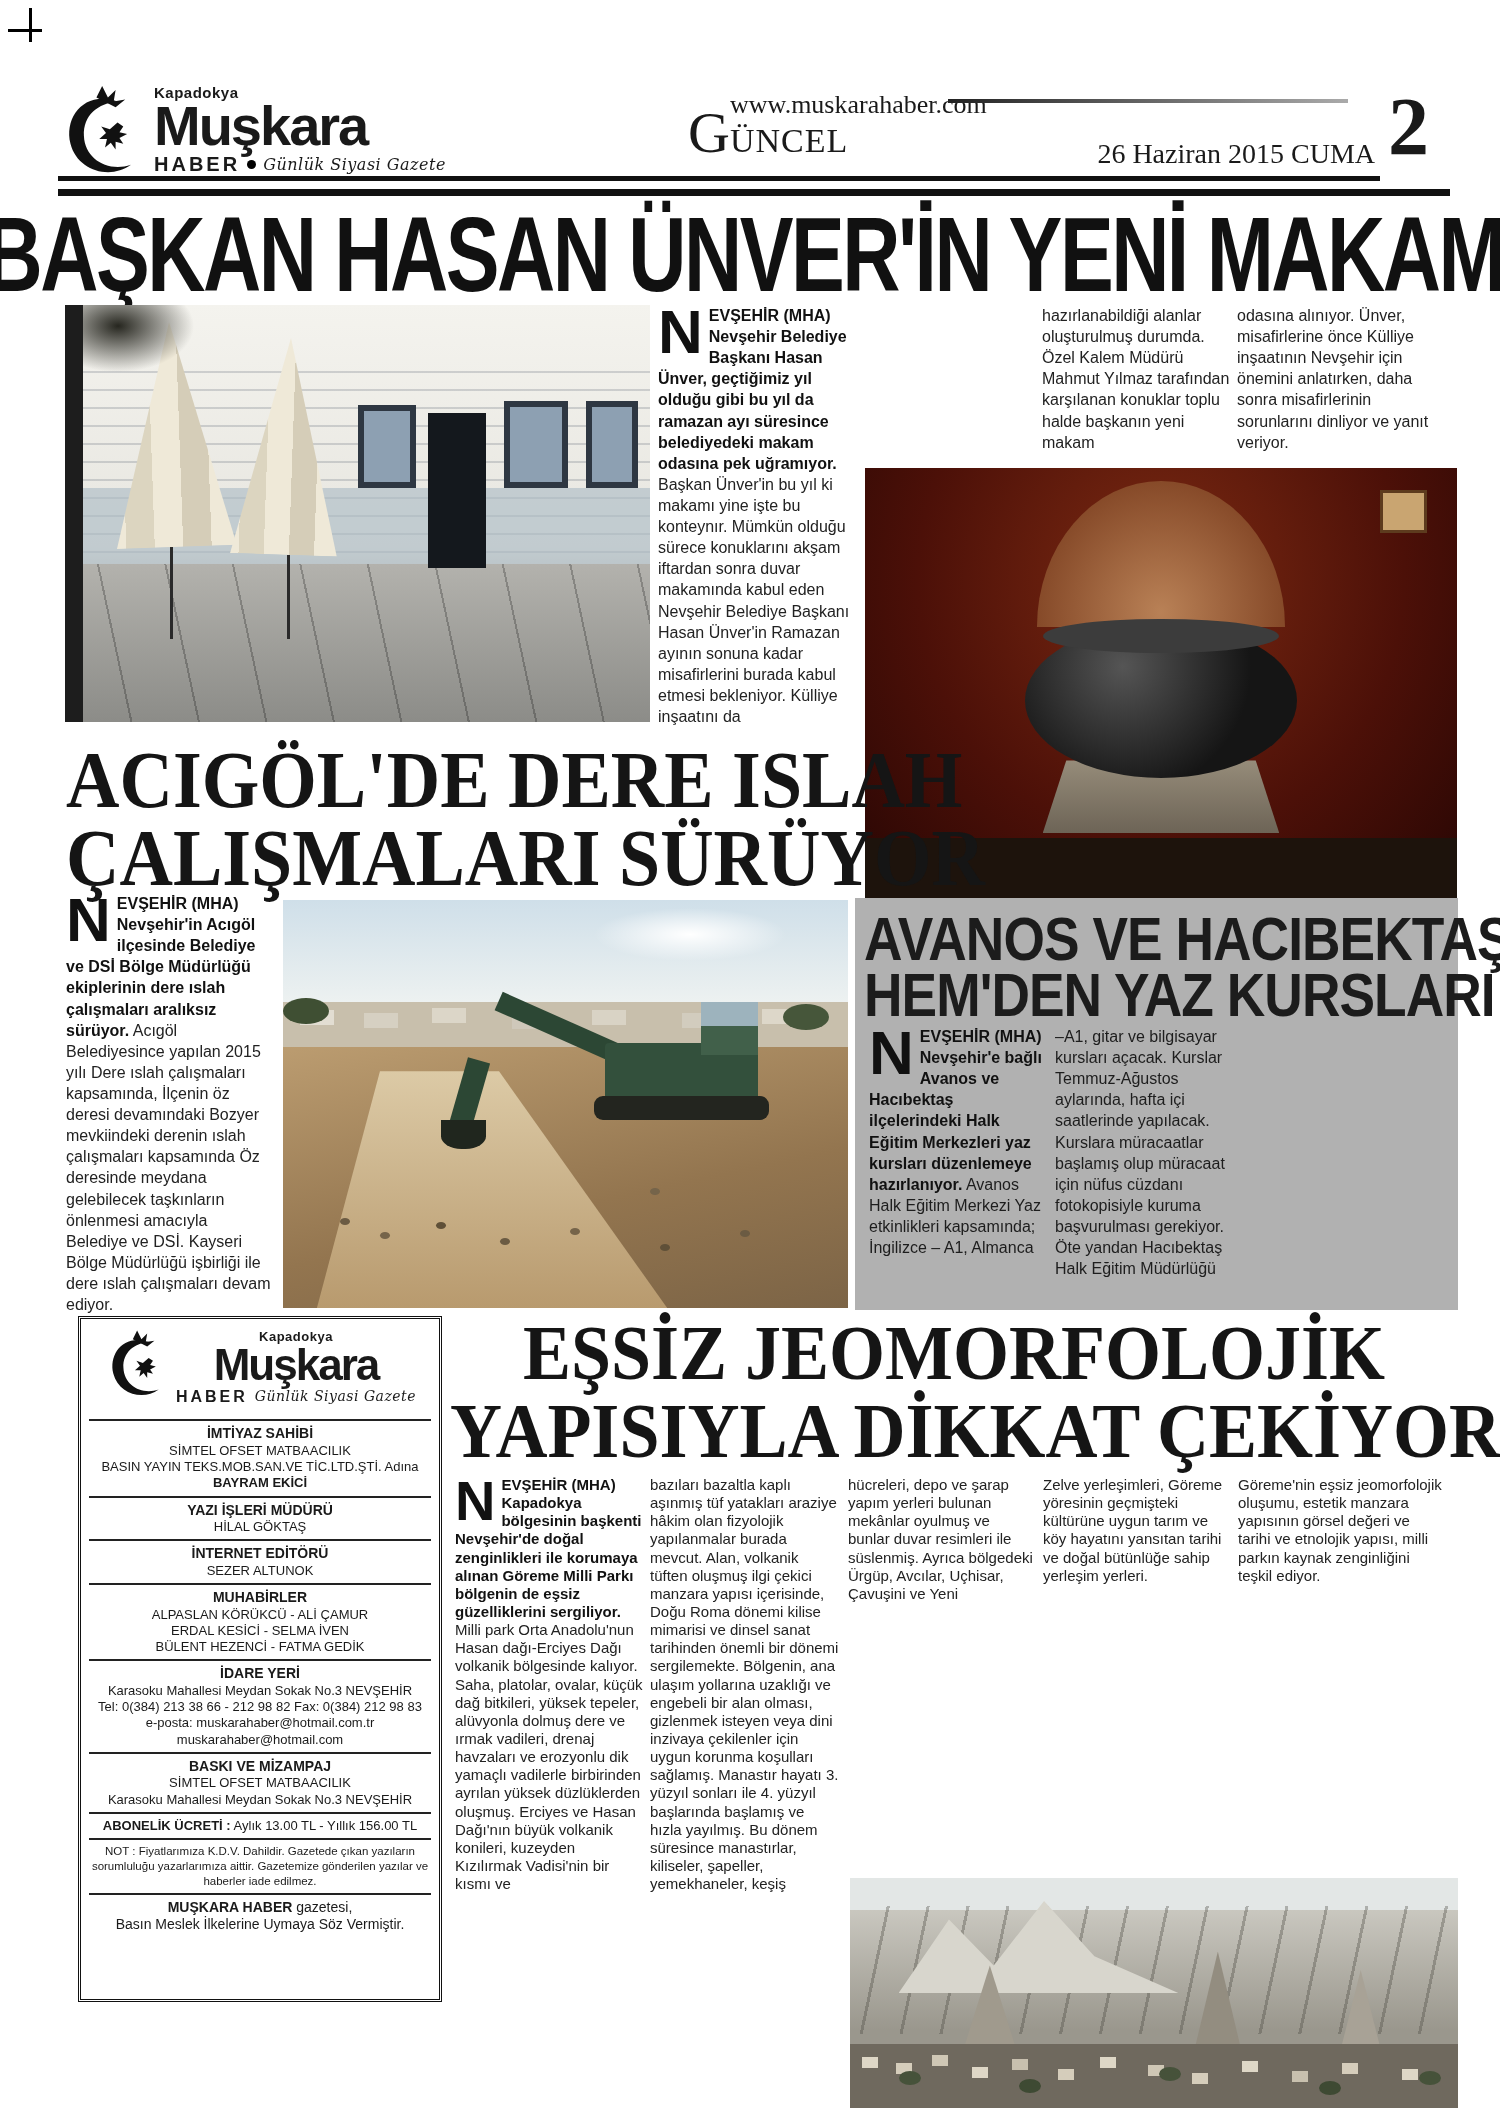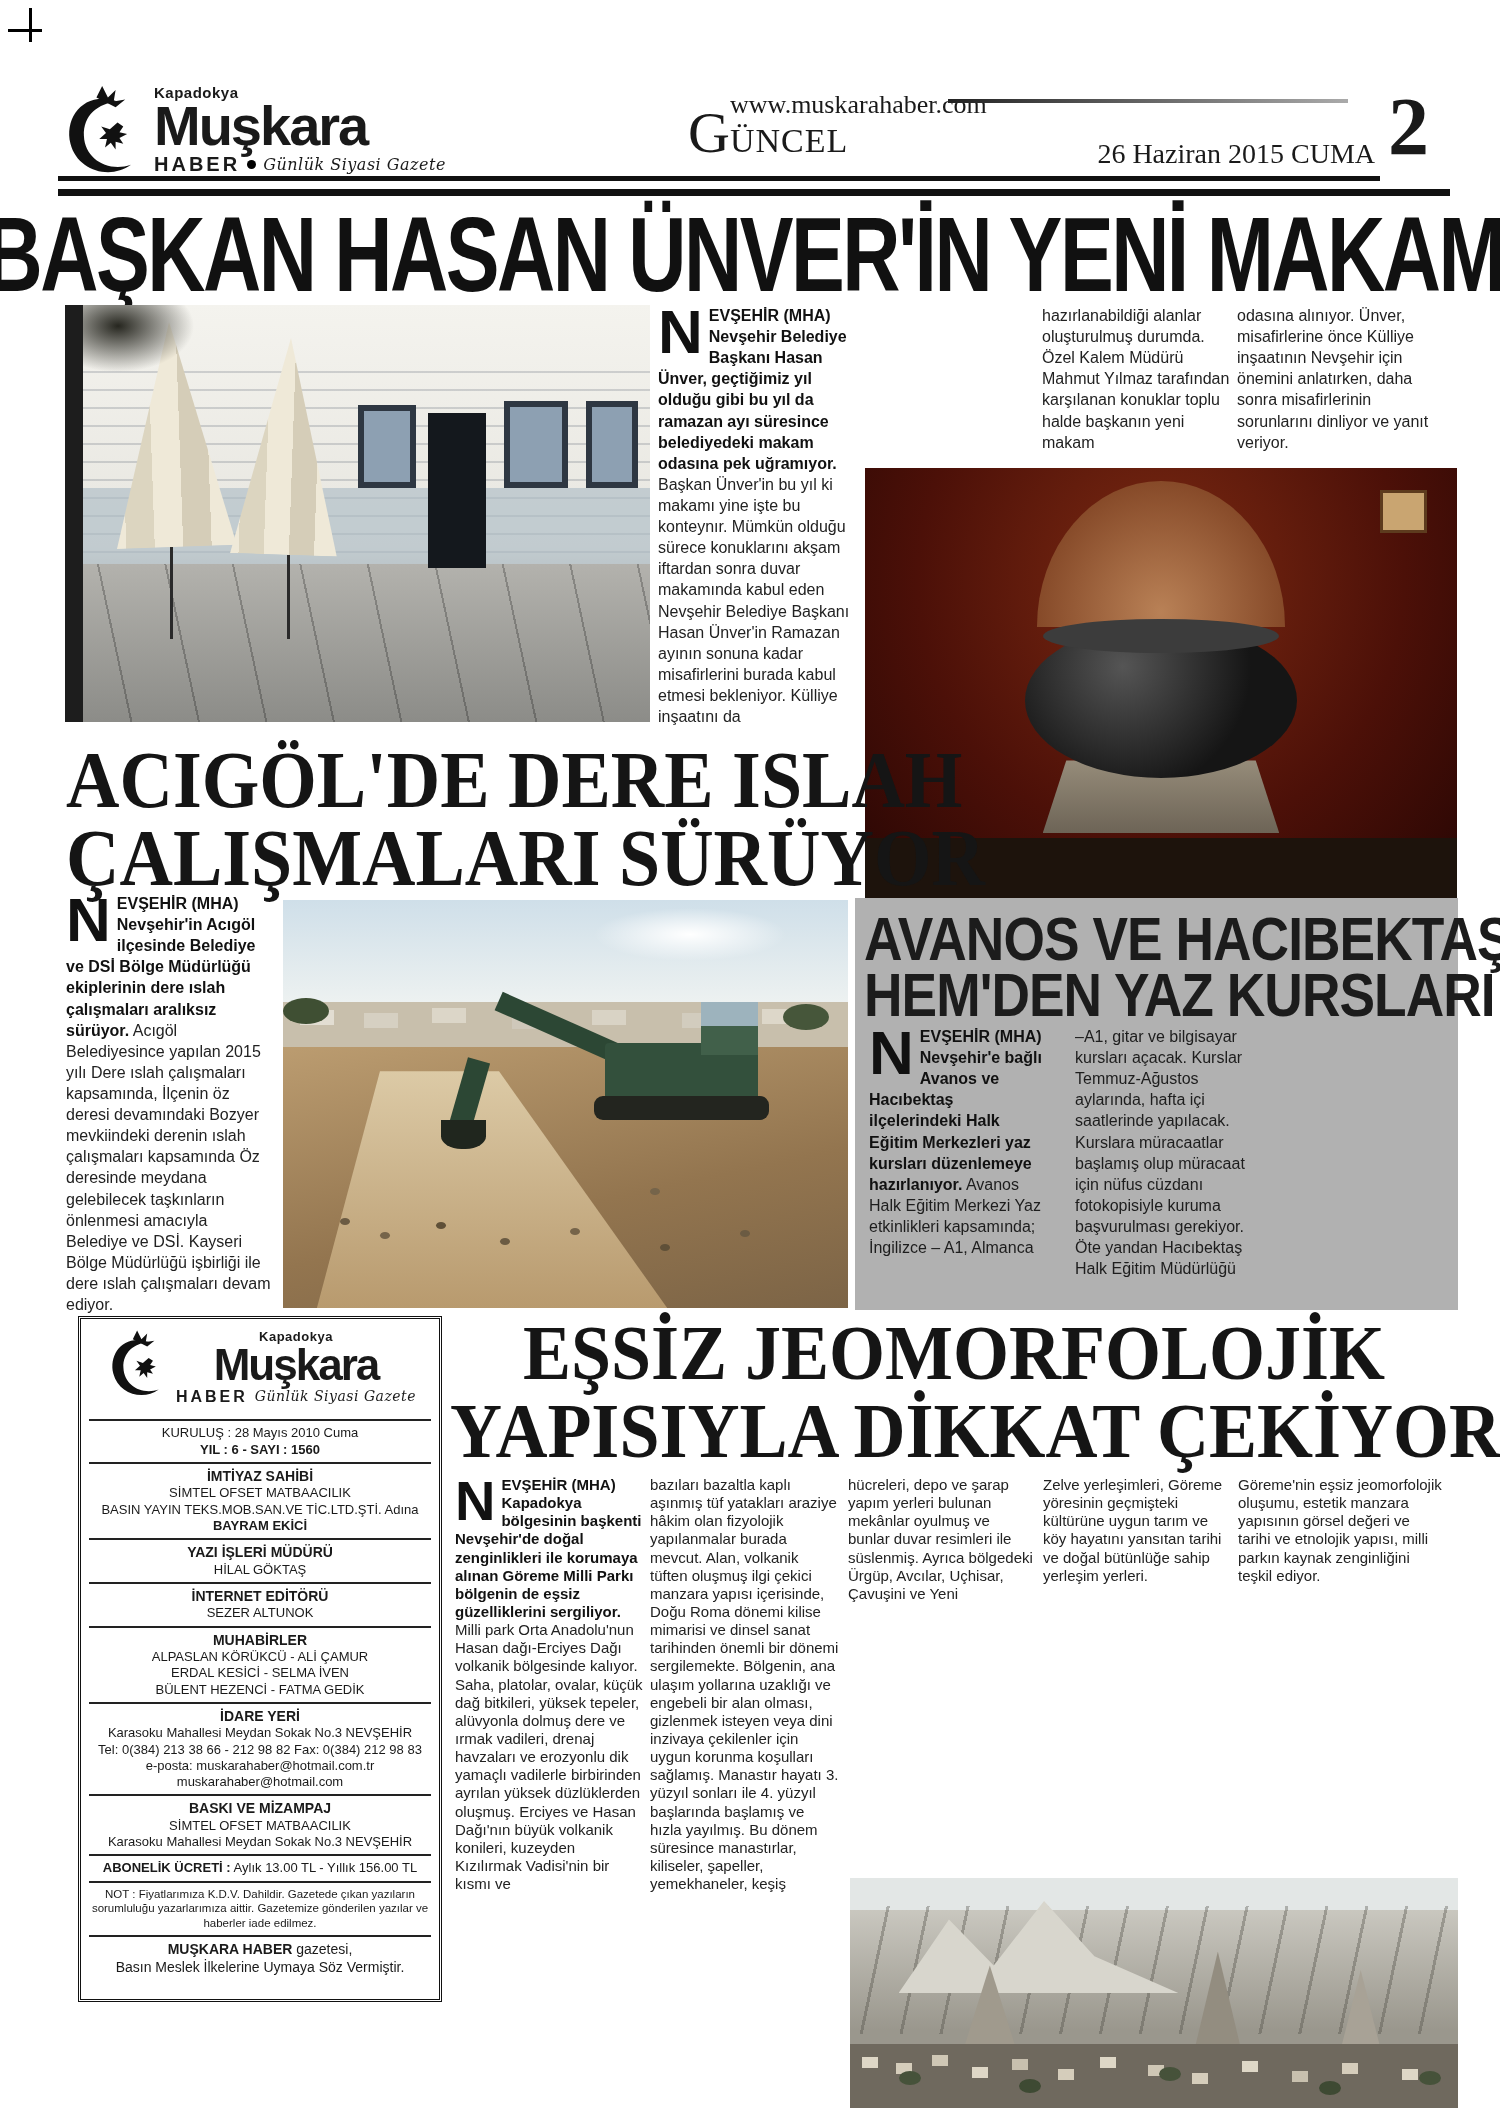--- a/index.html
+++ b/index.html
@@ -260,21 +260,21 @@
     <div class="ph p3-tracks"></div>
   </div>
 
   <div class="graybox">
     <div class="h3line" style="position:absolute;left:0;top:10px;">AVANOS VE HACIBEKTAŞ</div>
     <div class="h3line" style="position:absolute;left:0;top:66px;">HEM'DEN YAZ KURSLARI</div>
     <div class="col" style="left:14px;top:128px;width:176px;">
       <p><span class="dropcap">N</span><span class="lead">EVŞEHİR (MHA) Nevşehir'e bağlı Avanos ve Hacıbektaş ilçelerindeki Halk Eğitim Merkezleri yaz kursları düzenlemeye hazırlanıyor.</span>
       <span>Avanos Halk Eğitim Merkezi Yaz etkinlikleri kapsamında; İngilizce – A1, Almanca</span></p>
     </div>
-    <div class="col" style="left:200px;top:128px;width:180px;margin-left:20px;">
+    <div class="col" style="left:200px;top:128px;width:180px;">
       <p>–A1, gitar ve bilgisayar kursları açacak. Kurslar Temmuz-Ağustos aylarında, hafta içi saatlerinde yapılacak. Kurslara müracaatlar başlamış olup müracaat için nüfus cüzdanı fotokopisiyle kuruma başvurulması gerekiyor. Öte yandan Hacıbektaş Halk Eğitim Müdürlüğü</p>
     </div>
   </div>
 
   <div class="masthead">
     <div class="mh-sec mh-logo">
       <span class="logo" style="position:static;">
         <span class="logo-emblem">
           <svg width="72" height="78" viewBox="0 0 100 108">
             <path d="M62 18 C 28 6, 6 34, 13 62 C 20 90, 54 100, 76 84 C 52 92, 28 78, 27 54 C 26 32, 42 20, 62 18 Z" fill="#111"></path>
@@ -286,24 +286,20 @@
           <div class="logo-kapadokya" style="font-size:13px;">Kapadokya</div>
           <div class="logo-name" style="font-size:44px;">Muşkara</div>
           <div class="logo-bottom">
             <span class="logo-haber" style="font-size:16px;">HABER</span>
             <span class="logo-tagline" style="font-size:14px;">Günlük Siyasi Gazete</span>
           </div>
         </span>
       </span>
     </div>
     <div class="mh-sec">
-      <div class="mh-line">KURULUŞ : 28 Mayıs 2010 Cuma</div>
-      <div class="mh-line mh-bold">YIL : 6 - SAYI : 1560</div>
-    </div>
-    <div class="mh-sec">
       <div class="mh-title">İMTİYAZ SAHİBİ</div>
       <div class="mh-line">SİMTEL OFSET MATBAACILIK</div>
       <div class="mh-line">BASIN YAYIN TEKS.MOB.SAN.VE TİC.LTD.ŞTİ. Adına</div>
       <div class="mh-line mh-bold">BAYRAM EKİCİ</div>
     </div>
     <div class="mh-sec">
       <div class="mh-title">YAZI İŞLERİ MÜDÜRÜ</div>
       <div class="mh-line">HİLAL GÖKTAŞ</div>
     </div>
     <div class="mh-sec">

